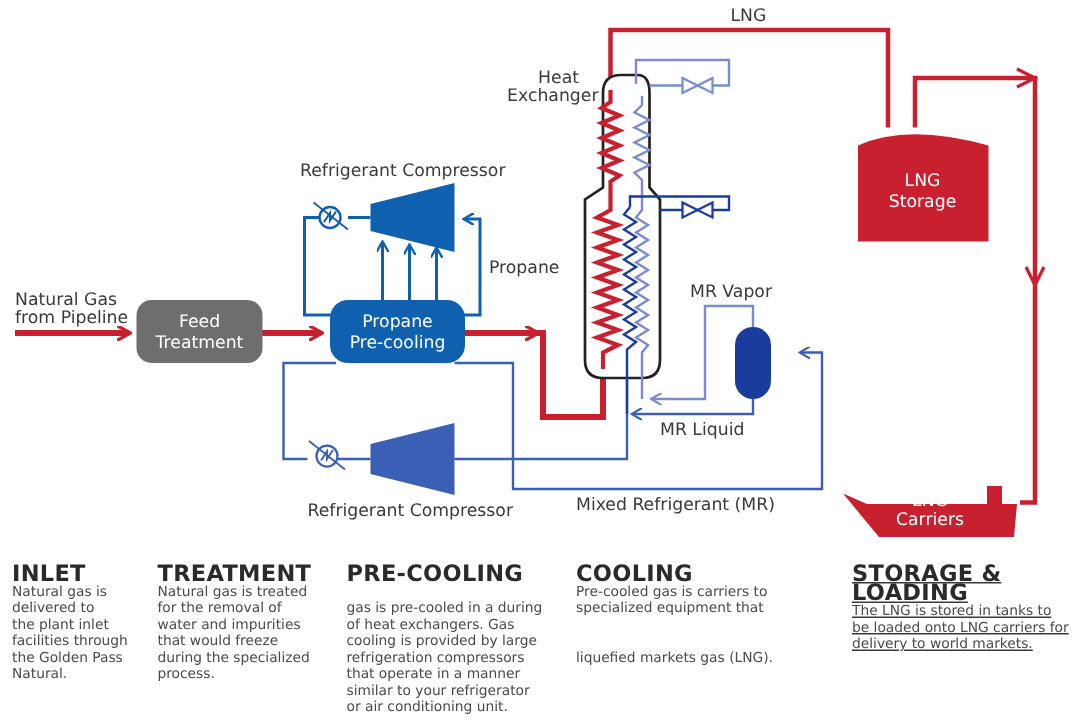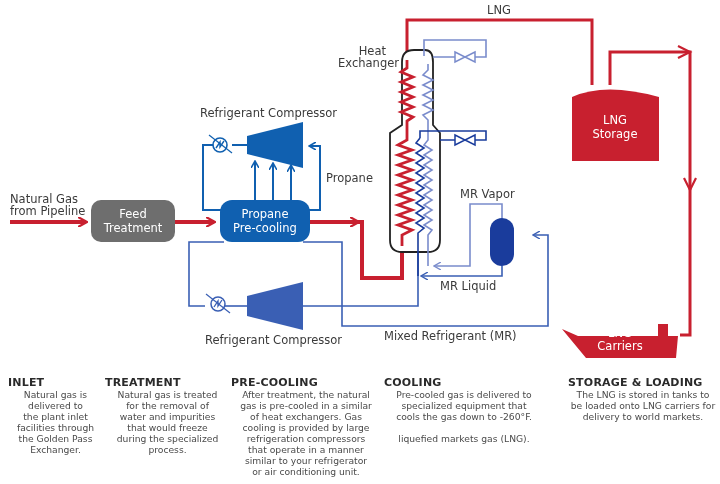--- a/index.html
+++ b/index.html
@@ -3,23 +3,23 @@
 <meta charset="utf-8">
 <style>
   html, body { margin: 0; padding: 0; background: #ffffff; }
   body { width: 720px; height: 484px; position: relative; overflow: hidden;
          font-family: "DejaVu Sans", sans-serif; color: #3a3a3a; }
   #diagram { position: absolute; left: 0; top: 0; width: 720px; height: 370px; }
   .lbl { font-family: "DejaVu Sans", sans-serif; font-size: 11.5px; fill: #3a3a3a; }
   .box-lbl { font-family: "DejaVu Sans", sans-serif; font-size: 11.5px; fill: #ffffff; }
   .desc { position: absolute; top: 376px; }
   .desc h3 { margin: 0; font-family: "DejaVu Sans", sans-serif; font-weight: bold;
-             font-size: 11px; color: #2a2a2a; letter-spacing: 0.2px; line-height: 13px; }
+             font-size: 15px; color: #2a2a2a; letter-spacing: 0.2px; line-height: 13px; }
   .desc p { margin: 0; font-family: "DejaVu Sans", sans-serif; font-size: 9.2px;
-            line-height: 11px; color: #4a4a4a; text-align: center; }
+            line-height: 11px; color: #4a4a4a; }
 </style>
 </head>
 <body>
 
 <svg id="diagram" viewBox="0 0 720 370" xmlns="http://www.w3.org/2000/svg">
   <defs>
     <marker id="arrRed" markerWidth="10" markerHeight="10" refX="8" refY="5" orient="auto" markerUnits="userSpaceOnUse">
       <path d="M0,0 L9,5 L0,10" fill="none" stroke="#c8202f" stroke-width="2.2"></path>
     </marker>
     <marker id="arrBlue" markerWidth="8" markerHeight="8" refX="6" refY="4" orient="auto" markerUnits="userSpaceOnUse">
@@ -112,30 +112,30 @@
   <text class="box-lbl" x="615" y="124" text-anchor="middle">LNG</text>
   <text class="box-lbl" x="615" y="138" text-anchor="middle">Storage</text>
 
   <path d="M562,329 L578,336 L658,336 L658,324 L668,324 L668,336 L678,336 L676,358 L586,358 Z" fill="#c8202f"></path>
   <text class="box-lbl" x="620" y="337" text-anchor="middle">LNG</text>
   <text class="box-lbl" x="620" y="350" text-anchor="middle">Carriers</text>
 </svg>
 
 <div class="desc" style="left:8px; width:95px;">
   <h3>INLET</h3>
-  <p><span>Natural gas is</span><br><span>delivered to</span><br><span>the plant inlet</span><br><span>facilities through</span><br><span>the Golden Pass</span><br><span>Exchanger.</span></p>
+  <p><span>Natural gas is</span><br><span>delivered to</span><br><span>the plant inlet</span><br><span>facilities through</span><br><span>the Golden Pass</span><br><span>Natural.</span></p>
 </div>
 <div class="desc" style="left:105px; width:125px;">
   <h3>TREATMENT</h3>
   <p><span>Natural gas is treated</span><br><span>for the removal of</span><br><span>water and impurities</span><br><span>that would freeze</span><br><span>during the specialized</span><br><span>process.</span></p>
 </div>
 <div class="desc" style="left:231px; width:150px;">
   <h3>PRE-COOLING</h3>
-  <p><span>After treatment, the natural</span><br><span>gas is pre-cooled in a similar</span><br><span>of heat exchangers. Gas</span><br><span>cooling is provided by large</span><br><span>refrigeration compressors</span><br><span>that operate in a manner</span><br><span>similar to your refrigerator</span><br><span>or air conditioning unit.</span></p>
+  <p><br><span>gas is pre-cooled in a during</span><br><span>of heat exchangers. Gas</span><br><span>cooling is provided by large</span><br><span>refrigeration compressors</span><br><span>that operate in a manner</span><br><span>similar to your refrigerator</span><br><span>or air conditioning unit.</span></p>
 </div>
 <div class="desc" style="left:384px; width:160px;">
   <h3>COOLING</h3>
-  <p><span>Pre-cooled gas is delivered to</span><br><span>specialized equipment that</span><br><span>cools the gas down to -260°F.</span><br><br><span>liquefied markets gas (LNG).</span></p>
+  <p><span>Pre-cooled gas is carriers to</span><br><span>specialized equipment that</span><br><br><br><span>liquefied markets gas (LNG).</span></p>
 </div>
-<div class="desc" style="left:568px; width:150px;">
+<div class="desc" style="left:568px; width:150px;text-decoration:underline;">
   <h3>STORAGE &amp; LOADING</h3>
   <p><span>The LNG is stored in tanks to</span><br><span>be loaded onto LNG carriers for</span><br><span>delivery to world markets.</span></p>
 </div>
 
 </body></html>

